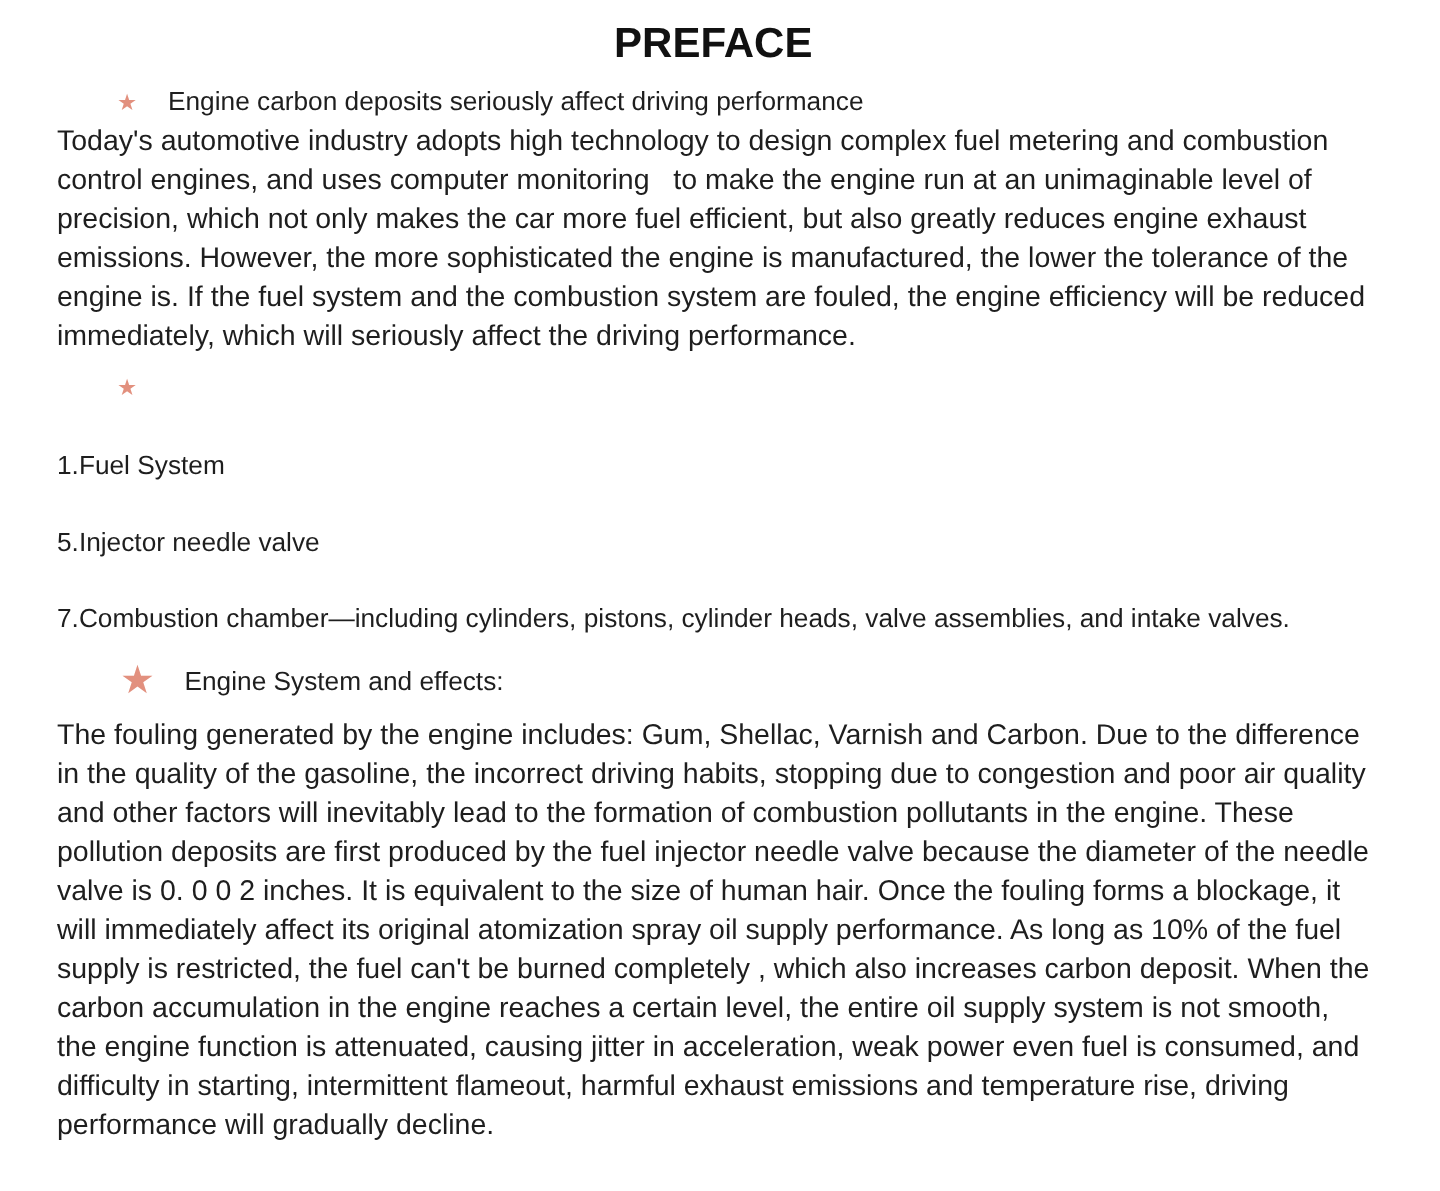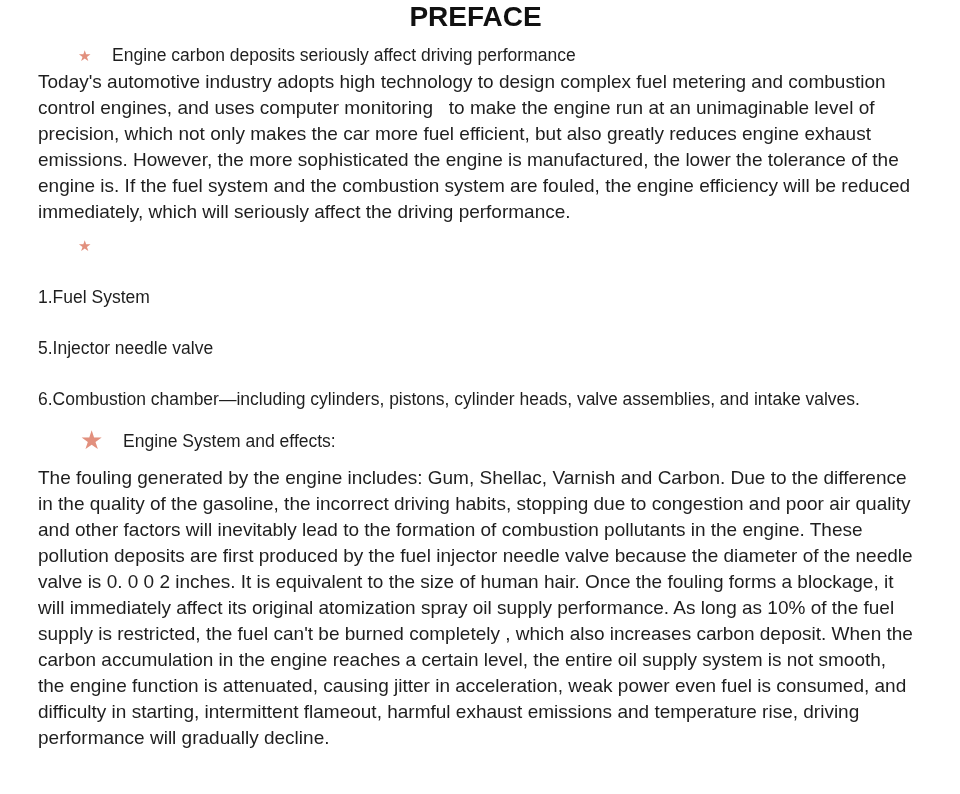--- a/index.html
+++ b/index.html
@@ -10,20 +10,21 @@
     overflow: hidden;
     font-family: "Liberation Sans", "DejaVu Sans", sans-serif;
     color: #1e1e1e;
   }
   .page {
     width: 960px;
     height: 794px;
     padding: 0 47px 0 38px;
   }
   .doc-title {
+    margin-top: 12px;
     text-align: center;
     font-size: 28px;
     font-weight: bold;
     line-height: 34px;
     color: #111111;
   }
   .bullet-row {
     display: flex;
     align-items: baseline;
     margin-top: 8px;
@@ -78,21 +79,21 @@
 
   <p class="para">Today's automotive industry adopts high technology to design complex fuel metering and combustion control engines, and uses computer monitoring   to make the engine run at an unimaginable level of precision, which not only makes the car more fuel efficient, but also greatly reduces engine exhaust emissions. However, the more sophisticated the engine is manufactured, the lower the tolerance of the engine is. If the fuel system and the combustion system are fouled, the engine efficiency will be reduced immediately, which will seriously affect the driving performance.</p>
 
   <div class="bullet-row">
     <span class="star">★</span>
   </div>
 
   <div class="plain-list">
     <div class="list-line">1.Fuel System</div>
     <div class="list-line">5.Injector needle valve</div>
-    <div class="list-line">6.Combustion chamber—including cylinders, pistons, cylinder heads, valve assemblies, and intake valves.</div>
+    <div class="list-line">7.Combustion chamber—including cylinders, pistons, cylinder heads, valve assemblies, and intake valves.</div>
   </div>
 
   <div class="bullet-row large">
     <span class="star">★</span>
     <span class="bullet-text">Engine System and effects:</span>
   </div>
 
   <p class="para second">The fouling generated by the engine includes: Gum, Shellac, Varnish and Carbon. Due to the difference in the quality of the gasoline, the incorrect driving habits, stopping due to congestion and poor air quality and other factors will inevitably lead to the formation of combustion pollutants in the engine. These pollution deposits are first produced by the fuel injector needle valve because the diameter of the needle valve is 0. 0 0 2 inches. It is equivalent to the size of human hair. Once the fouling forms a blockage, it will immediately affect its original atomization spray oil supply performance. As long as 10% of the fuel supply is restricted, the fuel can't be burned completely , which also increases carbon deposit. When the carbon accumulation in the engine reaches a certain level, the entire oil supply system is not smooth, the engine function is attenuated, causing jitter in acceleration, weak power even fuel is consumed, and difficulty in starting, intermittent flameout, harmful exhaust emissions and temperature rise, driving performance will gradually decline.</p>
 
 </div>

